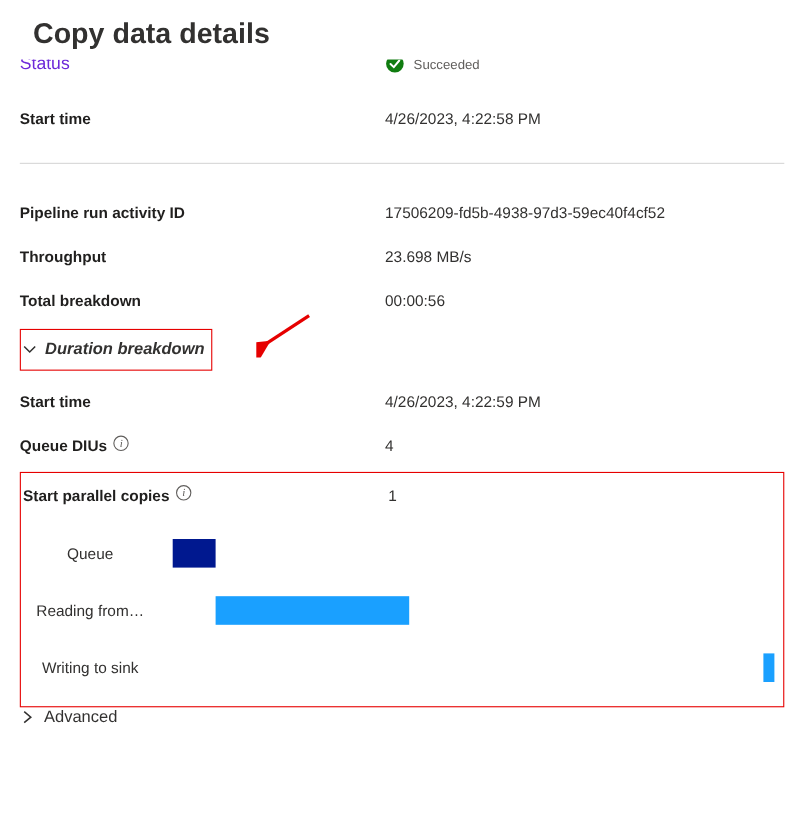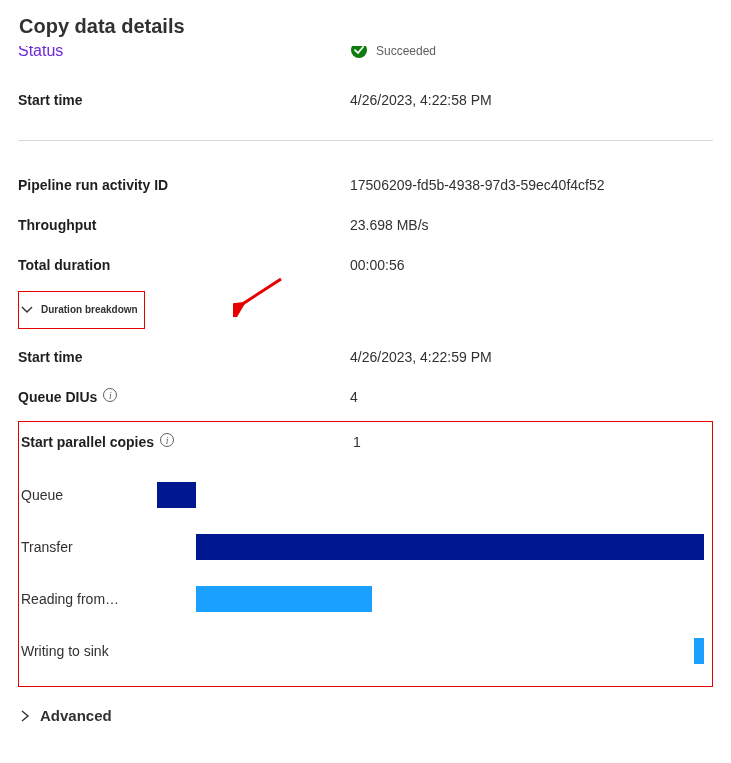--- a/index.html
+++ b/index.html
@@ -6,23 +6,23 @@
     body {
       margin: 0;
       padding: 15px 18px;
       font-family: "Segoe UI", Arial, sans-serif;
       font-size: 14px;
       color: #323130;
       width: 731px;
       background: #fff;
     }
     h2.title {
-      font-size: 20px;
+      font-size: 26px;
       font-weight: 600;
-      margin: 0 1px 10px;
+      margin: 0 12px 10px;
     }
     .row {
       display: flex;
       align-items: center;
       min-height: 40px;
     }
     .label {
       width: 332px;
       font-weight: 600;
       color: #201f1e;
@@ -42,23 +42,24 @@
     .status-label-inner { position:relative; top:-14px; font-size:16px; font-weight:400; color:#6d28d9; }
     .divider {
       border: 0;
       border-top: 1px solid #d6d6d6;
       margin: 20px 0 24px;
     }
     .section-toggle {
       display: inline-flex;
       align-items: center;
       font-weight: 700;
-      font-size: 10px;
+      font-size: 15px;
       min-height: 34px;
       cursor: pointer;
+      font-style: italic;
     }
     .section-toggle svg { margin-right: 6px; }
     .highlight-box {
       border: 1.5px solid #e60000;
       padding: 0 6px 2px 0;
       display: inline-flex;
       align-items: center;
       min-height: 34px;
     }
     .arrow-wrap {
@@ -96,41 +97,40 @@
     }
     .bar-row {
       display: flex;
       align-items: center;
       height: 34px;
       margin-bottom: 18px;
     }
     .bar-row:last-child { margin-bottom: 0; }
     .bar-label {
       width: 136px;
-      text-align: left;
+      text-align: center;
       padding-right: 14px;
       font-size: 14px;
       color: #323130;
       white-space: nowrap;
     }
     .bar-track {
       position: relative;
       height: 100%;
       flex: 1;
     }
     .bar {
       position: absolute;
       top: 4px;
       height: 26px;
     }
     .adv {
-      margin-top: 20px;
       display: inline-flex;
       align-items: center;
-      font-weight: 700;
+      font-weight: 400;
       font-size: 15px;
       cursor: pointer;
     }
     .adv svg { margin-right: 8px; }
   </style>
 </head>
 <body>
 
 
 
@@ -162,21 +162,21 @@
   <div class="label">Pipeline run activity ID</div>
   <div class="value">17506209-fd5b-4938-97d3-59ec40f4cf52</div>
 </div>
 
 <div class="row">
   <div class="label">Throughput</div>
   <div class="value">23.698 MB/s</div>
 </div>
 
 <div class="row">
-  <div class="label">Total duration</div>
+  <div class="label">Total breakdown</div>
   <div class="value">00:00:56</div>
 </div>
 
 <div class="arrow-wrap">
   <svg class="arrow-svg" width="60" height="40">
     <defs>
         <marker id="ah" markerWidth="8" markerHeight="8" refX="2" refY="4" orient="auto">
           <path d="M8,0 L0,4 L8,8 Z" fill="#e60000"></path>
         </marker>
       </defs>
@@ -215,26 +215,20 @@
       <span class="info-icon">i</span>
     </div>
     <div class="value">1</div>
   </div>
 
   <div class="chart" id="chart">
       <div class="bar-row">
         <div class="bar-label">Queue</div>
         <div class="bar-track">
           <div class="bar" style="left: 0%; width: 7.14286%; background: rgb(0, 24, 143);"></div>
-        </div>
-      </div>
-      <div class="bar-row">
-        <div class="bar-label">Transfer</div>
-        <div class="bar-track">
-          <div class="bar" style="left: 7.14286%; width: 92.8571%; background: rgb(0, 24, 143);"></div>
         </div>
       </div>
       <div class="bar-row">
         <div class="bar-label">Reading from…</div>
         <div class="bar-track">
           <div class="bar" style="left: 7.14286%; width: 32.1429%; background: rgb(26, 160, 255);"></div>
         </div>
       </div>
       <div class="bar-row">
         <div class="bar-label">Writing to sink</div>

